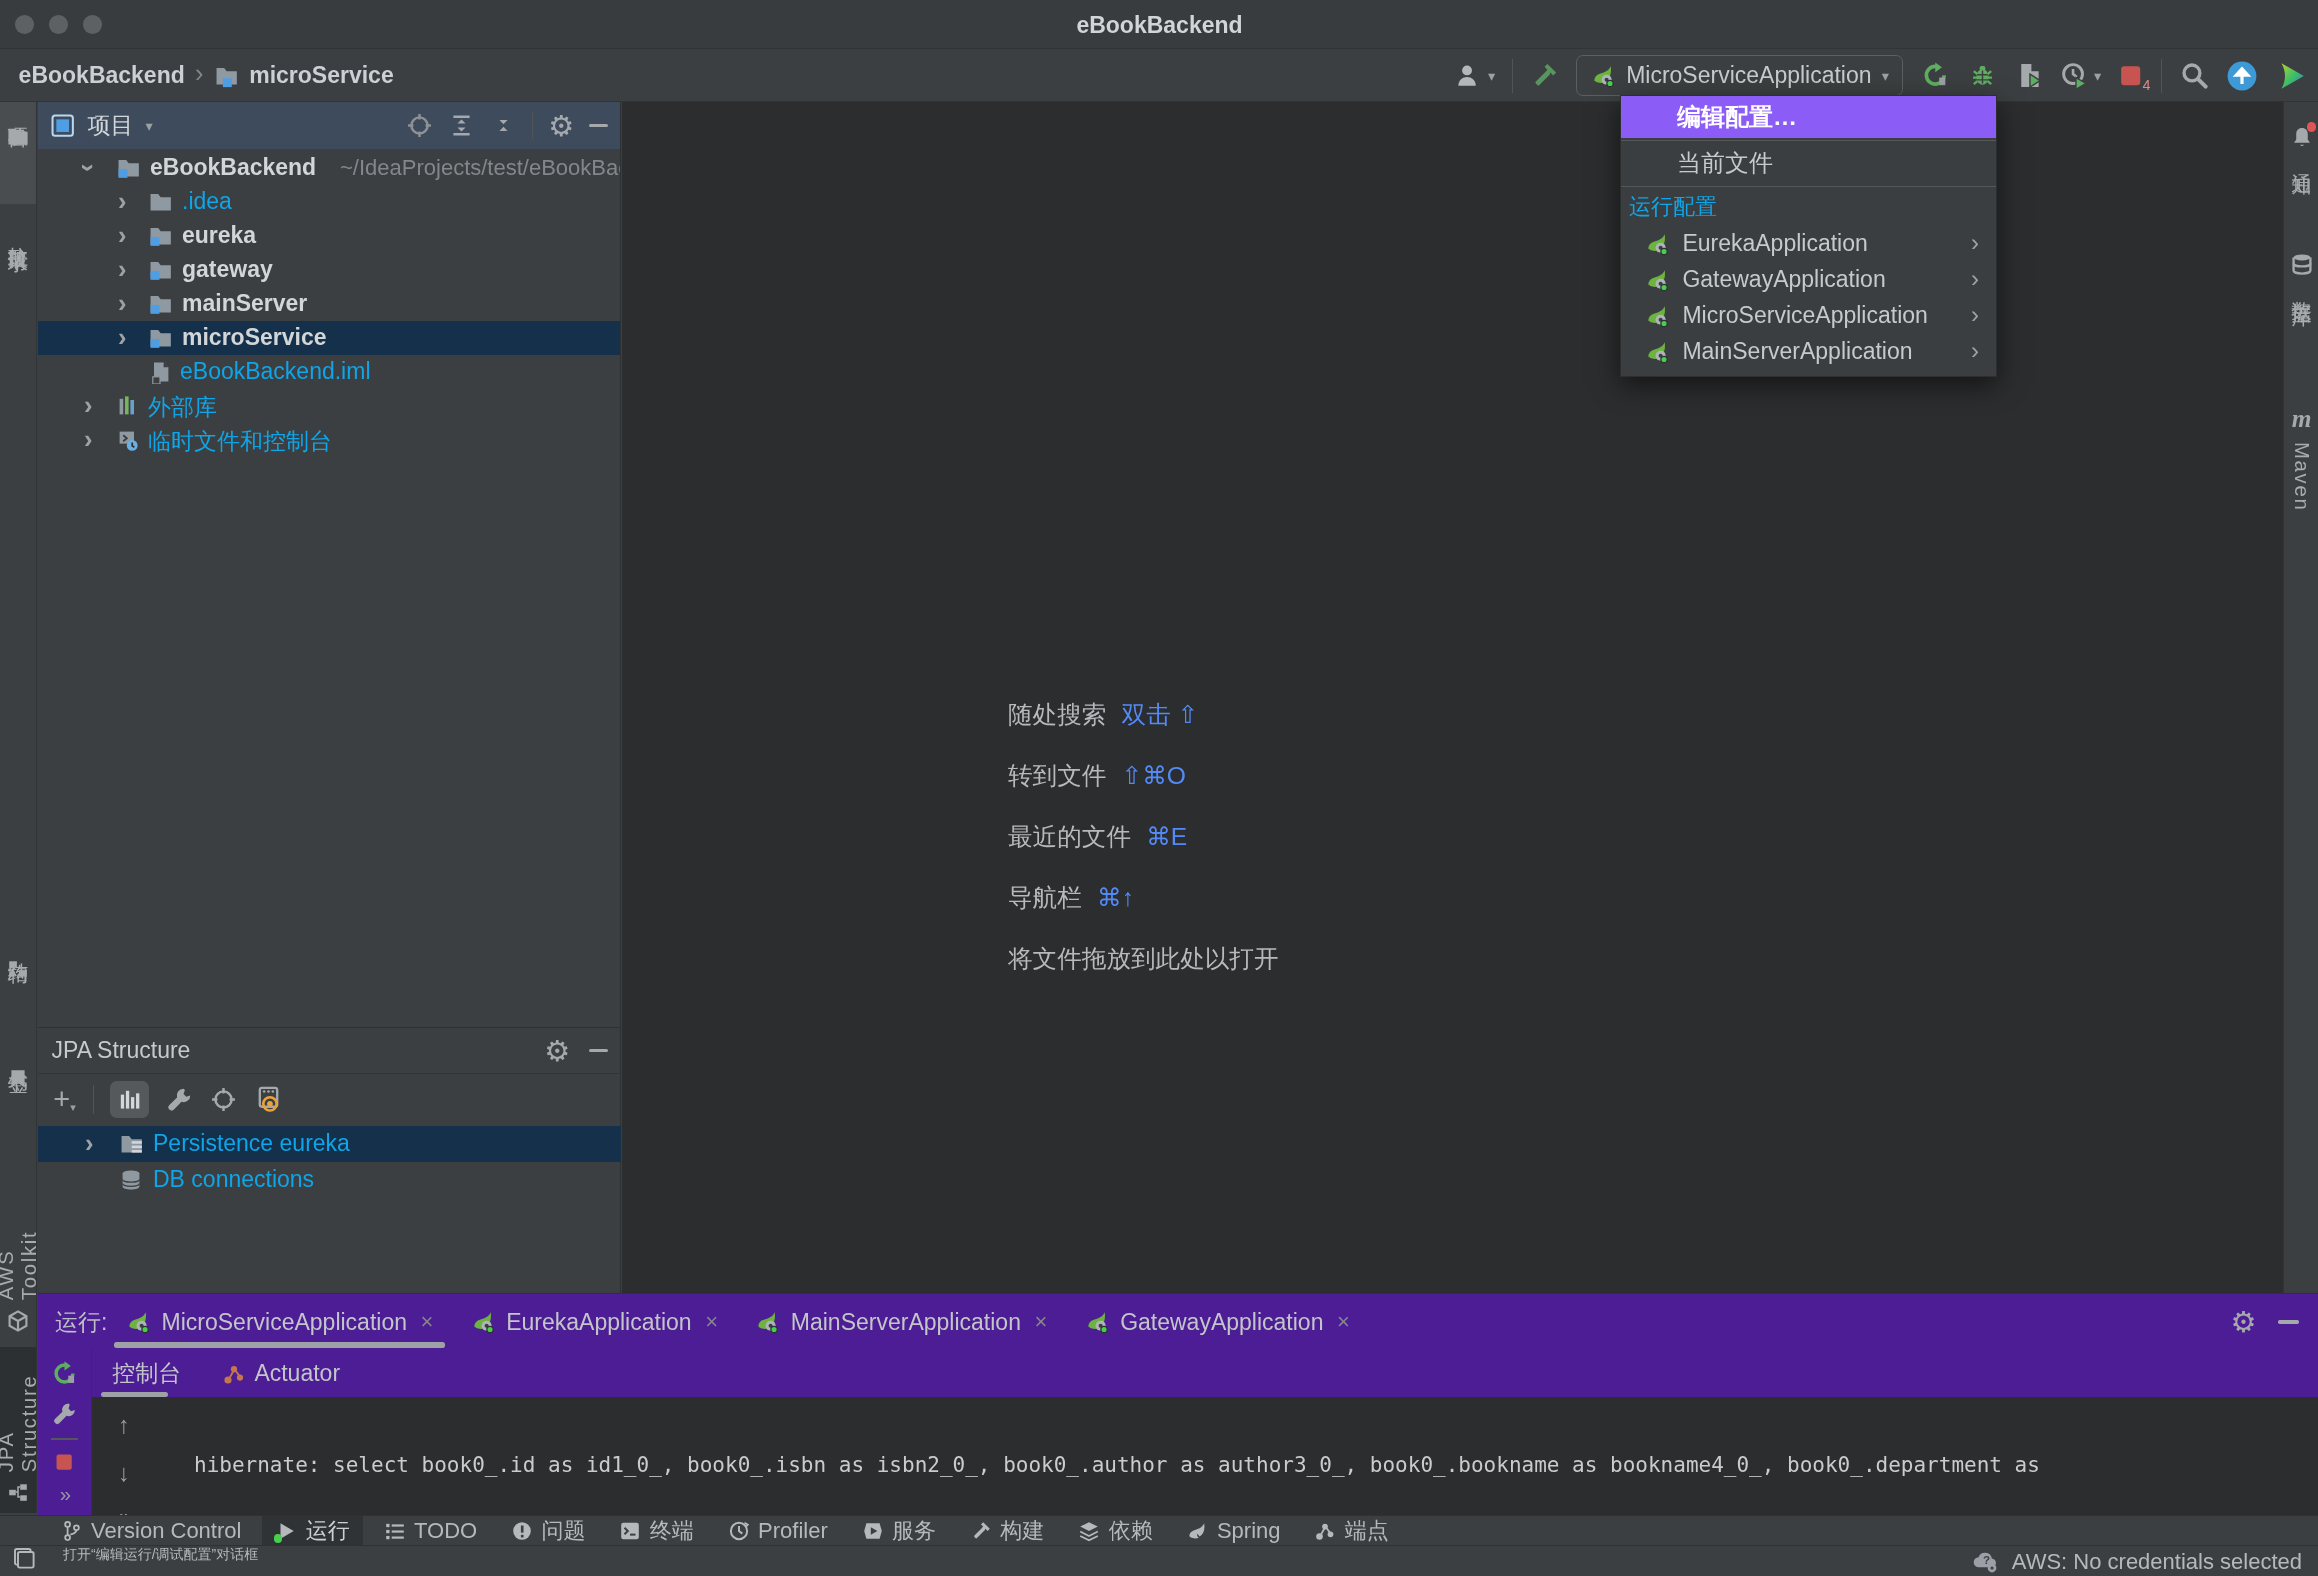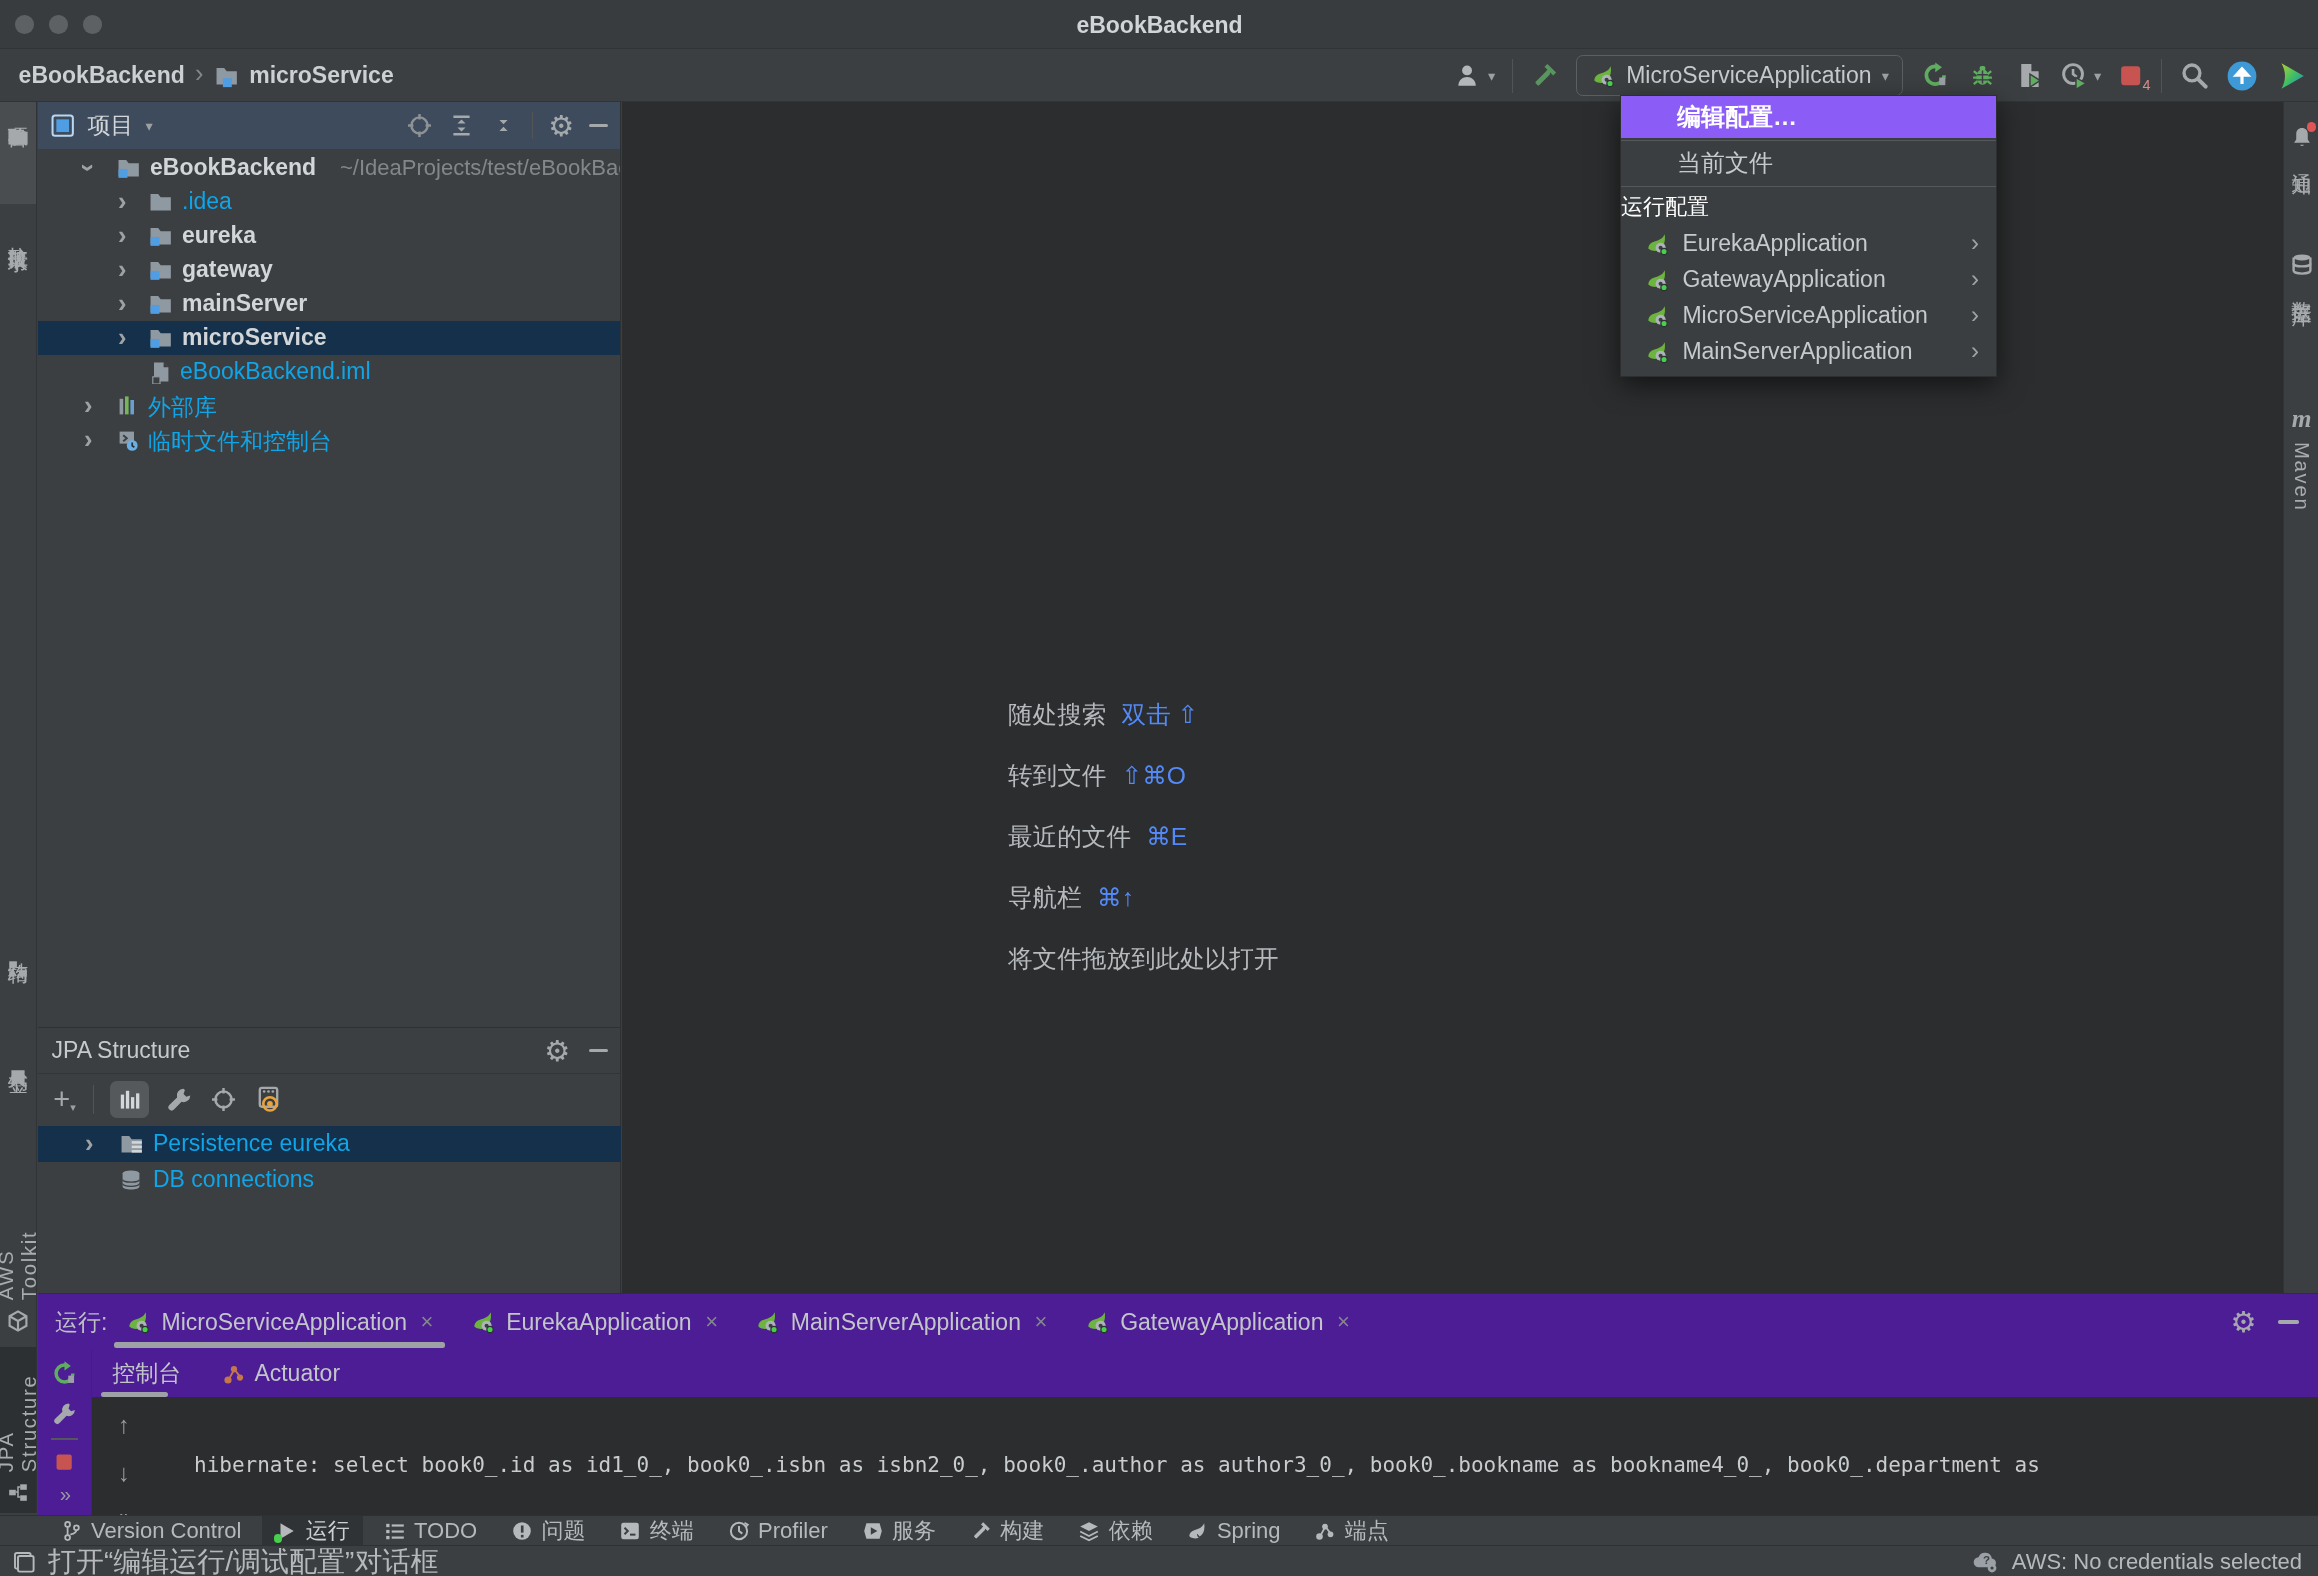--- a/index.html
+++ b/index.html
@@ -82,29 +82,29 @@
   .garrow { font-size:24px; color:#9a9da0; }
   .gchev { font-size:20.3px; color:#9a9da0; letter-spacing:-1.7px; }
 
   
   .bottom-bar { position:absolute; left:0; top:1515px; width:2319px; height:30.5px; background:#3c3f41; border-top:0.8px solid #2e3133; display:flex; align-items:center; gap:6.8px; padding-left:47px; }
   .bb-item { display:flex; align-items:center; gap:8.5px; height:30.5px; padding:0 13.5px; font-size:22px; color:#b6b9bc; }
   .bb-item.active { background:#303336; color:#cdd0d3; }
 
   
   .status-bar { position:absolute; left:0; top:1545px; width:2319px; height:31px; background:#3c3f41; border-top:0.8px solid #2e3133; }
-  .sb-left { position:absolute; left:12px; top:0; height:31px; display:flex; align-items:center; gap:12px; font-size:28px; color:#b6b9bc; }
+  .sb-left { position:absolute; left:12px; top:0; height:31px; display:flex; align-items:flex-start; gap:27px; font-size:14px; color:#b6b9bc; }
   .sb-right { position:absolute; right:17px; top:0; height:31px; display:flex; align-items:center; gap:12px; font-size:22px; color:#b6b9bc; }
 
   
   .popup { position:absolute; left:1620px; top:95px; width:377px; background:#3b3e40; border:0.8px solid #2c2e30; box-shadow:0 8.5px 25.4px rgba(0,0,0,0.55); z-index:50; padding-bottom:6.8px; }
   .mi { height:42px; display:flex; align-items:center; padding-left:56px; font-size:24px; color:#c7cacd; }
   .mi.sel { background:#8b5cf6; color:#ffffff; font-weight:bold; }
   .mdiv { height:0.8px; background:#55585a; margin:1.7px 0; }
-  .msec { height:37px; display:flex; align-items:center; font-size:22px; color:#ffffff; }
+  .msec { height:37px; display:flex; align-items:center; font-size:22px; color:#0ea5e9;margin-left:8px; }
   .mcfg { height:36px; display:flex; align-items:center; gap:12px; padding:0 17px 0 24px; }
   .mcfg-label { font-size:23px; color:#c7cacd; }
   .mcfg-arrow { margin-left:auto; font-size:24px; color:#a0a3a6; }
 
   svg { display:block; }
 </style>
 </head>
 <body>
 
 <div id="app">

